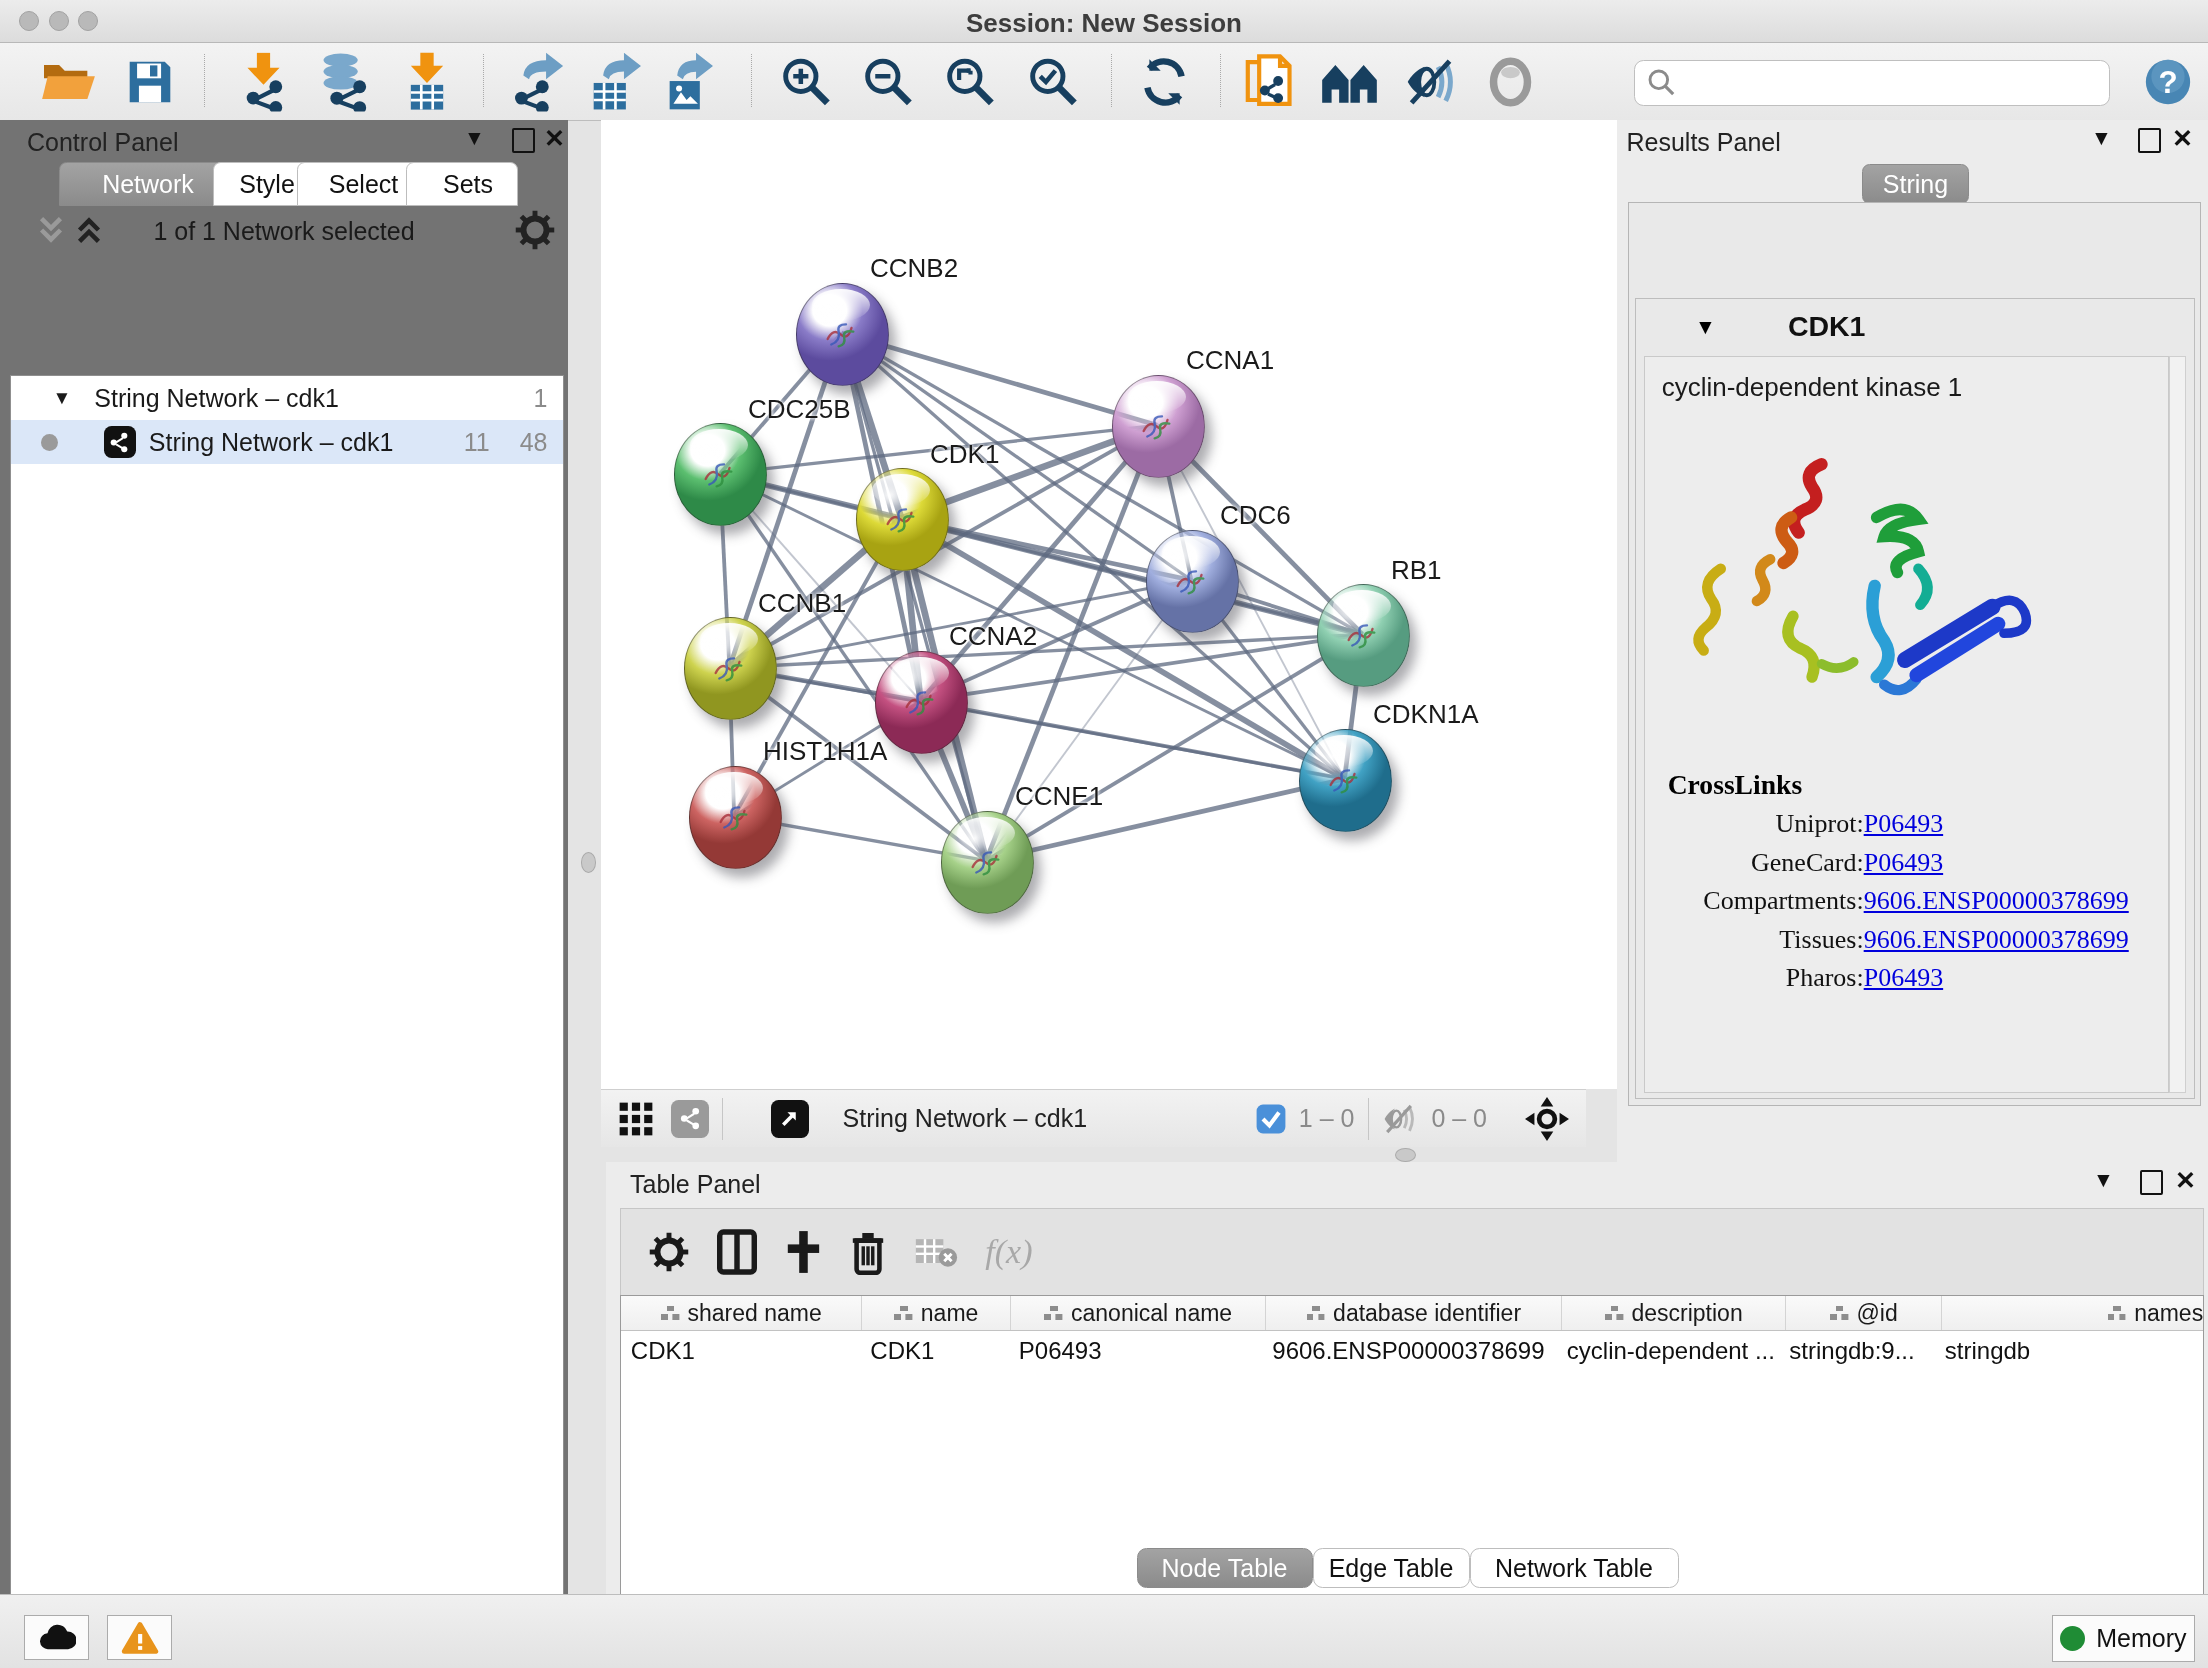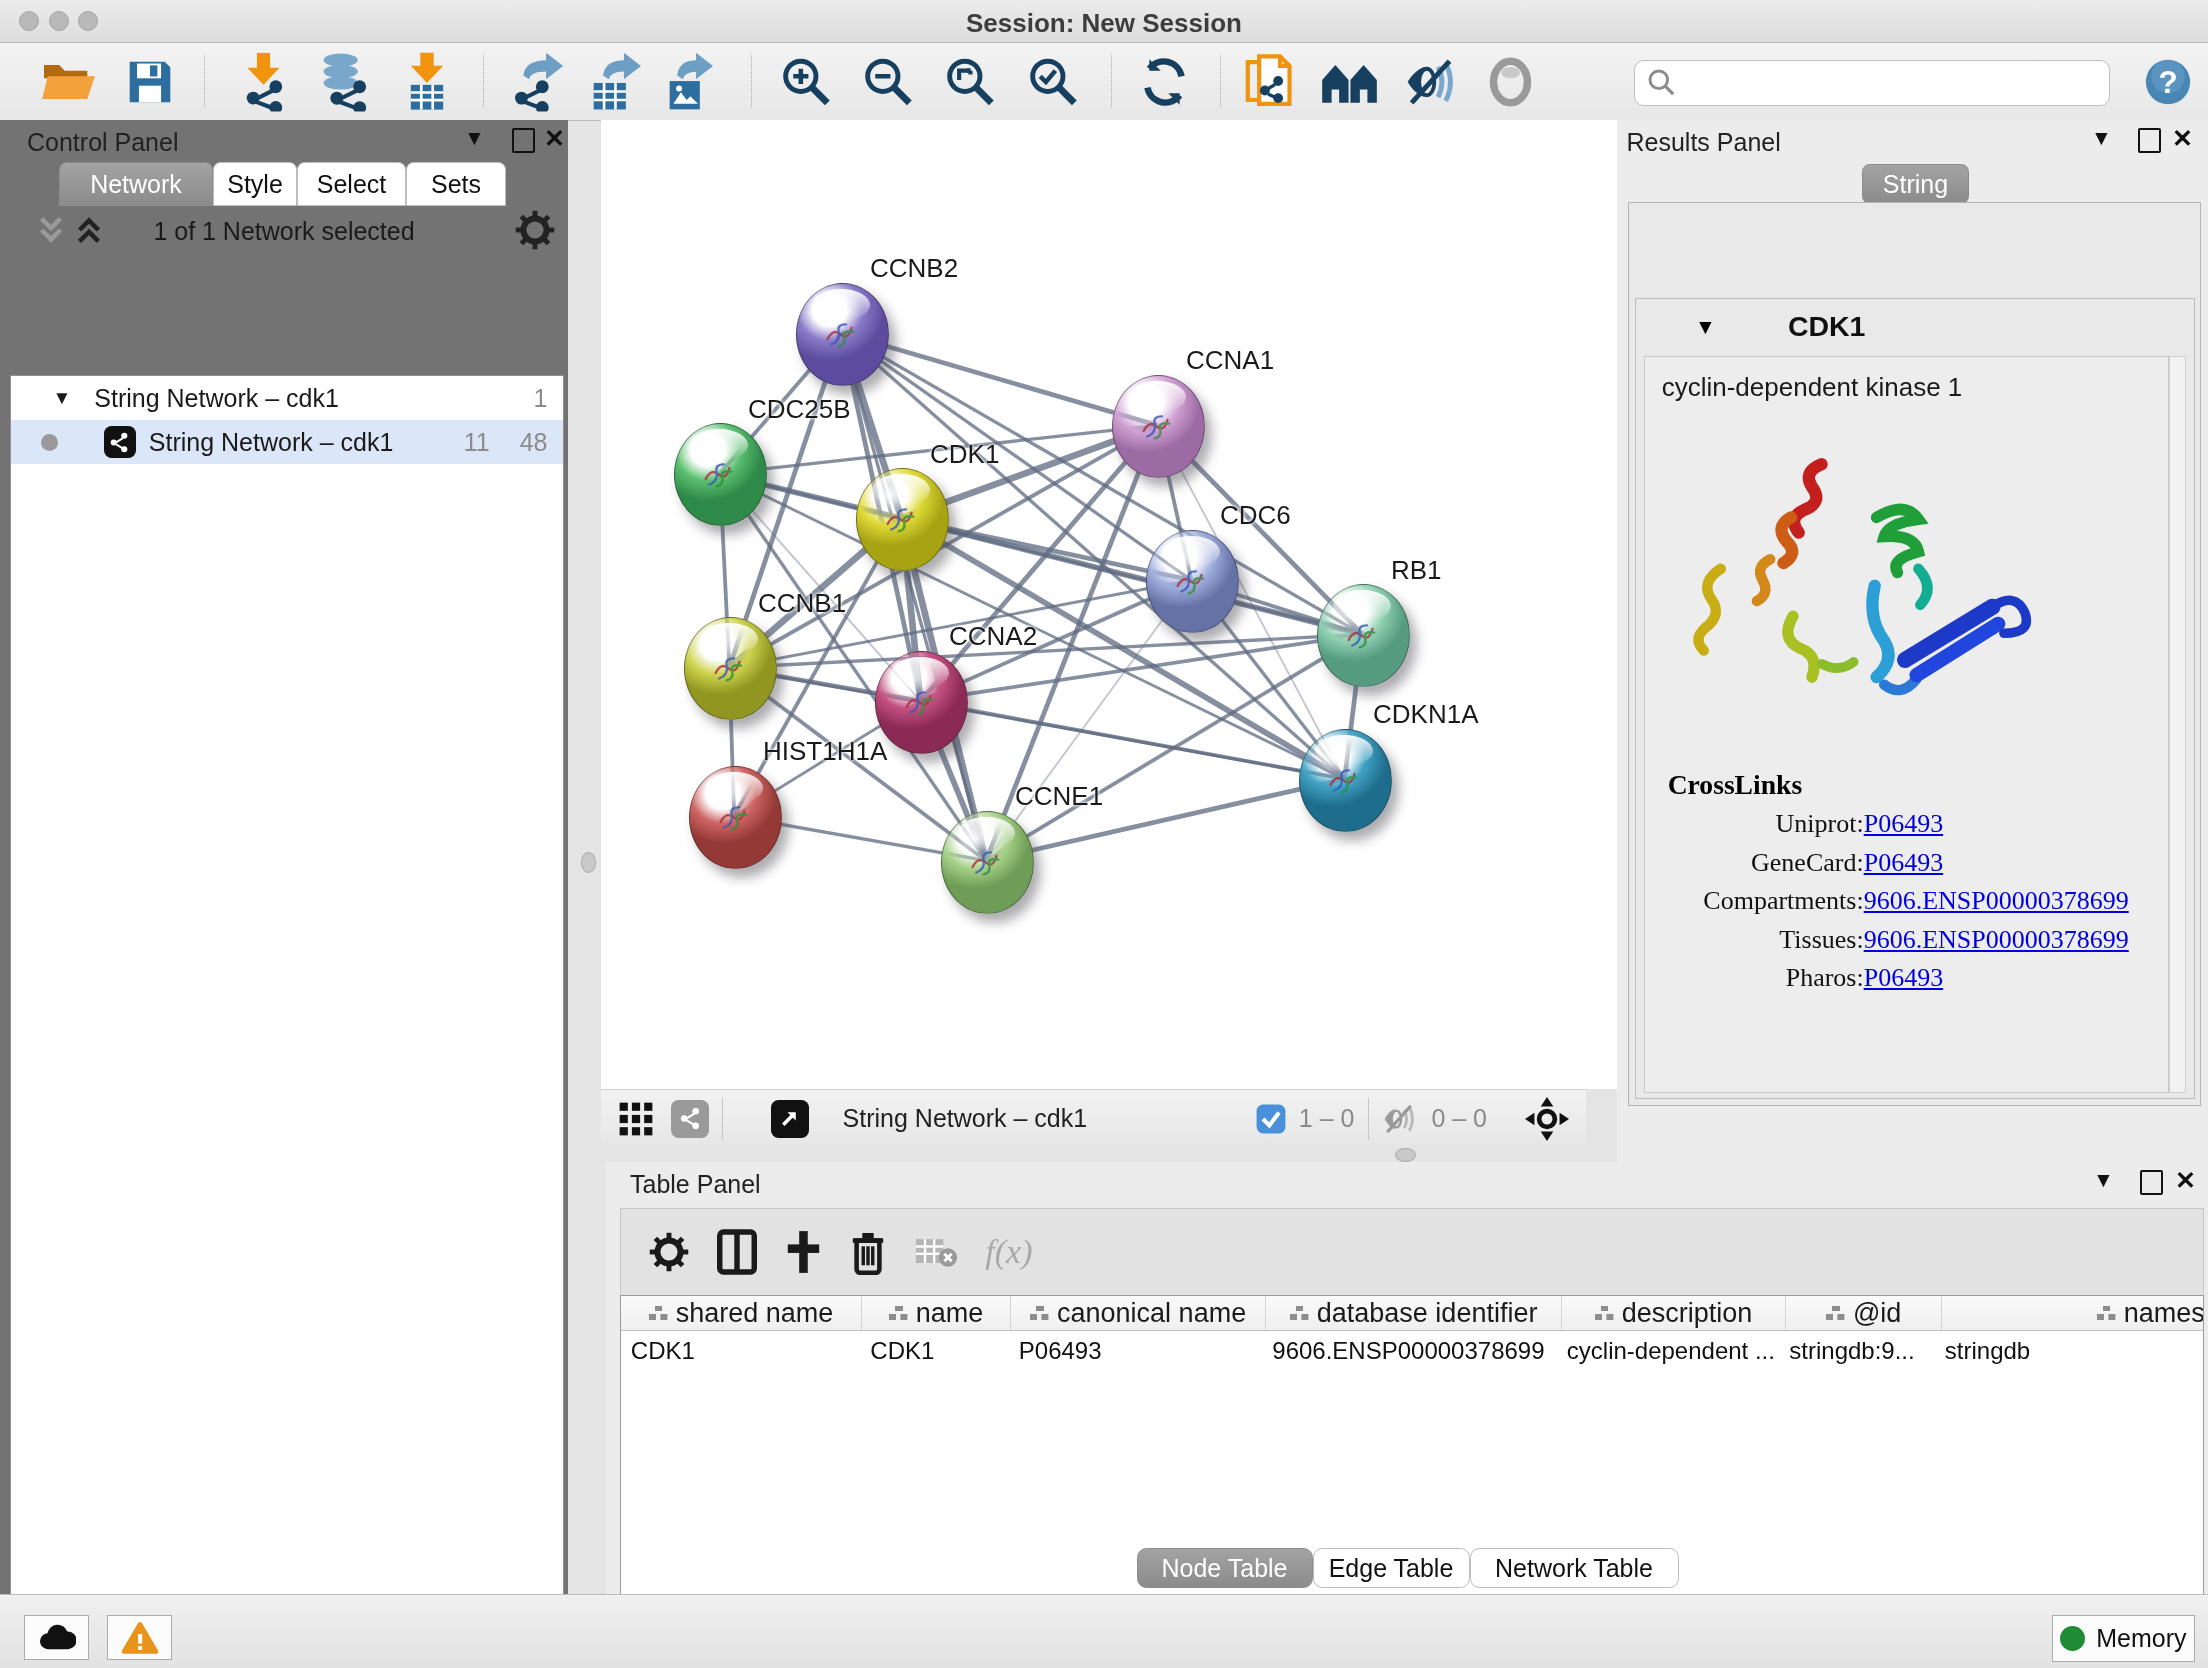--- a/index.html
+++ b/index.html
@@ -27,21 +27,21 @@
   
   .panel-head{font-size:25px;color:#222;}
   .wctl{font-size:25px;color:#111;}
   .float-sq{display:inline-block;width:19px;height:21px;border:2.4px solid #111;border-radius:1.9px;}
   .tab{display:inline-flex;align-items:center;justify-content:center;
     background:#fff;border:1px solid #bdbdbd;border-radius:7.6px 7.6px 0 0;
     font-size:25px;color:#111;}
   .tab.sel{background:linear-gradient(#a3a3a3,#8b8b8b);color:#fff;border-color:#8b8b8b;}
   
   .cpanel{position:absolute;left:0;top:120px;width:568px;height:1474px;background:#737373;}
-  .cp-tabs .tab{height:42px;}
+  .cp-tabs .tab{height:42px;padding-left:12px;}
   .listbox{position:absolute;left:9.5px;top:255px;width:552px;height:1322px;
     background:#fff;border:1.9px solid #8f8f8f;}
   .netrow{height:44px;display:flex;align-items:center;font-size:25px;color:#1a1a1a;}
   .netrow.sel{background:#dbe7f8;}
   .muted{color:#8b8b8b;}
   .share-chip{width:32px;height:32px;border-radius:7.6px;background:#111;display:inline-flex;
     align-items:center;justify-content:center;}
   
   .canvas{position:absolute;left:601px;top:120px;width:1144px;height:969px;background:#fff;}
   #net-edges{position:absolute;left:0;top:0;}
@@ -87,21 +87,21 @@
   
   .tpanel{position:absolute;left:606px;top:1162px;width:1603px;height:432px;background:#ececec;}
   .tp-toolbar{position:absolute;left:14.3px;top:46px;width:1582px;height:86px;
     background:#e2e2e2;border:1px solid #c6c6c6;display:flex;align-items:center;}
   .tp-ic{display:inline-flex;margin-left:27px;text-align:center;}
   .fx{font-family:"Liberation Serif",serif;font-style:italic;font-size:34px;color:#a8a8a8;}
   .tbl{position:absolute;left:14.3px;top:133px;width:1582px;height:434px;background:#fff;
     border:1.9px solid #9a9a9a;border-bottom:none;overflow:hidden;}
   .tbl-head{display:flex;height:34px;background:linear-gradient(#fafafa,#efefef);
     border-bottom:1px solid #c2c2c2;}
-  .th{display:flex;align-items:center;justify-content:center;font-size:27px;color:#1a1a1a;
+  .th{display:flex;align-items:center;justify-content:center;font-size:23px;color:#1a1a1a;
     border-right:1px solid #d4d4d4;flex:none;overflow:hidden;white-space:nowrap;}
   .tree-ic{position:relative;width:18px;height:15px;display:inline-block;margin-right:8.6px;flex:none;}
   .tree-ic::before{content:"";position:absolute;left:5.7px;top:0;width:7.6px;height:5.7px;background:#8d8d8d;}
   .tree-ic::after{content:"";position:absolute;left:0;top:8.6px;width:6.7px;height:5.7px;
     background:#8d8d8d;box-shadow:11.4px 0 0 #8d8d8d;}
   .tbl-row{display:flex;height:38px;}
   .td{font-size:24px;color:#111;padding:5.7px 0 0 9.5px;flex:none;overflow:hidden;white-space:nowrap;}
   .hscroll{position:absolute;left:14.3px;top:486px;width:1582px;height:19px;background:#f1f1f1;
     border:1px solid #d0d0d0;}
   .hthumb{position:absolute;left:5.7px;top:2.9px;width:164px;height:11.4px;background:#c2c2c2;border-radius:6.7px;}

